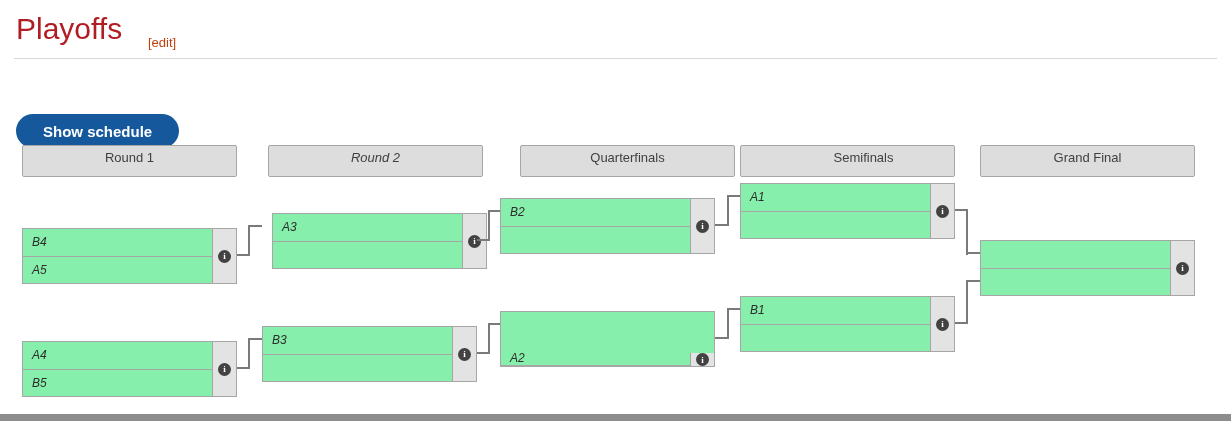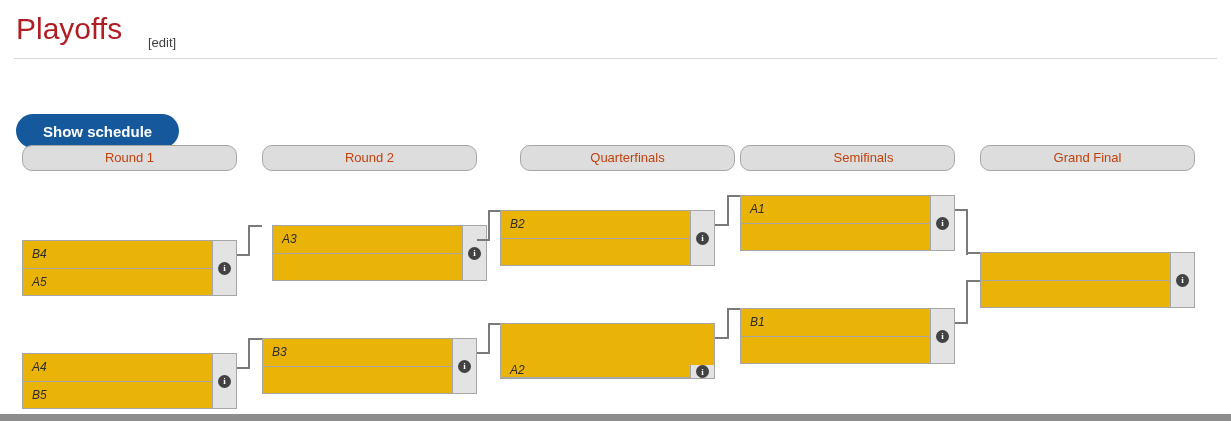--- a/index.html
+++ b/index.html
@@ -1,33 +1,33 @@
 <!DOCTYPE html>
 <html><head>
 <meta charset="utf-8">
 <style>
   * { box-sizing: border-box; }
   html,body { margin:0; padding:0; background:#fff; }
   body { font-family: "Liberation Sans", sans-serif; }
   .page { position:relative; width:1231px; height:421px; background:#ffffff; overflow:hidden; }
 
   .title { position:absolute; left:16px; top:12px; font-size:30px; font-weight:400; color:#b01e24; }
-  .edit-link { position:absolute; left:148px; top:35px; font-size:13px; color:#404040; text-decoration:none; cursor:pointer; }
+  .edit-link { position:absolute; left:148px; top:35px; font-size:13px; color:#c2410c; text-decoration:none; cursor:pointer; }
   .heading-rule { position:absolute; left:14px; top:58px; width:1203px; height:1px; background:#d8d8d8; }
 
   .schedule-btn { position:absolute; left:16px; top:74px; height:34px; padding:0 27px;
     border:none; border-radius:21px; background:#15599c; color:#ffffff;
     font-size:15px; font-weight:bold; font-family:"Liberation Sans", sans-serif; cursor:pointer;margin-top:40px; }
 
-  .col-header { position:absolute; top:145px; width:215px; height:26px; line-height:24px;
-    text-align:center; background:#dddddd; border:1px solid #a6a6a6; border-radius:10px;
-    font-size:13px; color:#c2410c; }
+  .col-header { position:absolute; top:145px; width:215px; height:32px; line-height:24px;
+    text-align:center; background:#dddddd; border:1px solid #a6a6a6; border-radius:2px;
+    font-size:13px; color:#404040; }
 
   .match { position:absolute; width:215px; height:56px; border:1px solid #a6a6a6;
-    background:#eab308; display:flex;margin-top:12px; }
+    background:#86efac; display:flex; }
   .teams { flex:1; display:flex; flex-direction:column; min-width:0; }
   .team-row { flex:1; display:flex; align-items:center; padding-left:9px;
     font-size:12px; font-style:italic; color:#2d2d2d; }
   .team-row.top { border-bottom:1px solid #a6a6a6; }
   .score-col { width:24px; border-left:1px solid #a6a6a6; background:#e3e3e3;
     display:flex; align-items:center; justify-content:center; }
   .info-icon { width:13px; height:13px; border-radius:50%; background:#424242; color:#fff;
     font-size:9px; font-weight:bold; font-family:"Liberation Serif", serif;
     display:flex; align-items:center; justify-content:center; cursor:pointer; }
 
@@ -40,21 +40,21 @@
 
 <div class="page">
 
   <div class="title">Playoffs</div>
   <a class="edit-link">[edit]</a>
   <div class="heading-rule"></div>
 
   <button class="schedule-btn">Show schedule</button>
 
   <div class="col-header" style="left:22px;">Round 1</div>
-  <div class="col-header" style="left:262px;">Round 2</div>
+  <div class="col-header" style="left:268px;font-style:italic;">Round 2</div>
   <div class="col-header" style="left:500px;margin-left:20px;">Quarterfinals</div>
   <div class="col-header" style="left:740px;padding-left:32px;">Semifinals</div>
   <div class="col-header" style="left:980px;">Grand Final</div>
 
   <div class="match" style="left:22px; top:228px;">
     <div class="teams">
       <div class="team-row top">
           <span>B4</span>
         </div>
       <div class="team-row">

